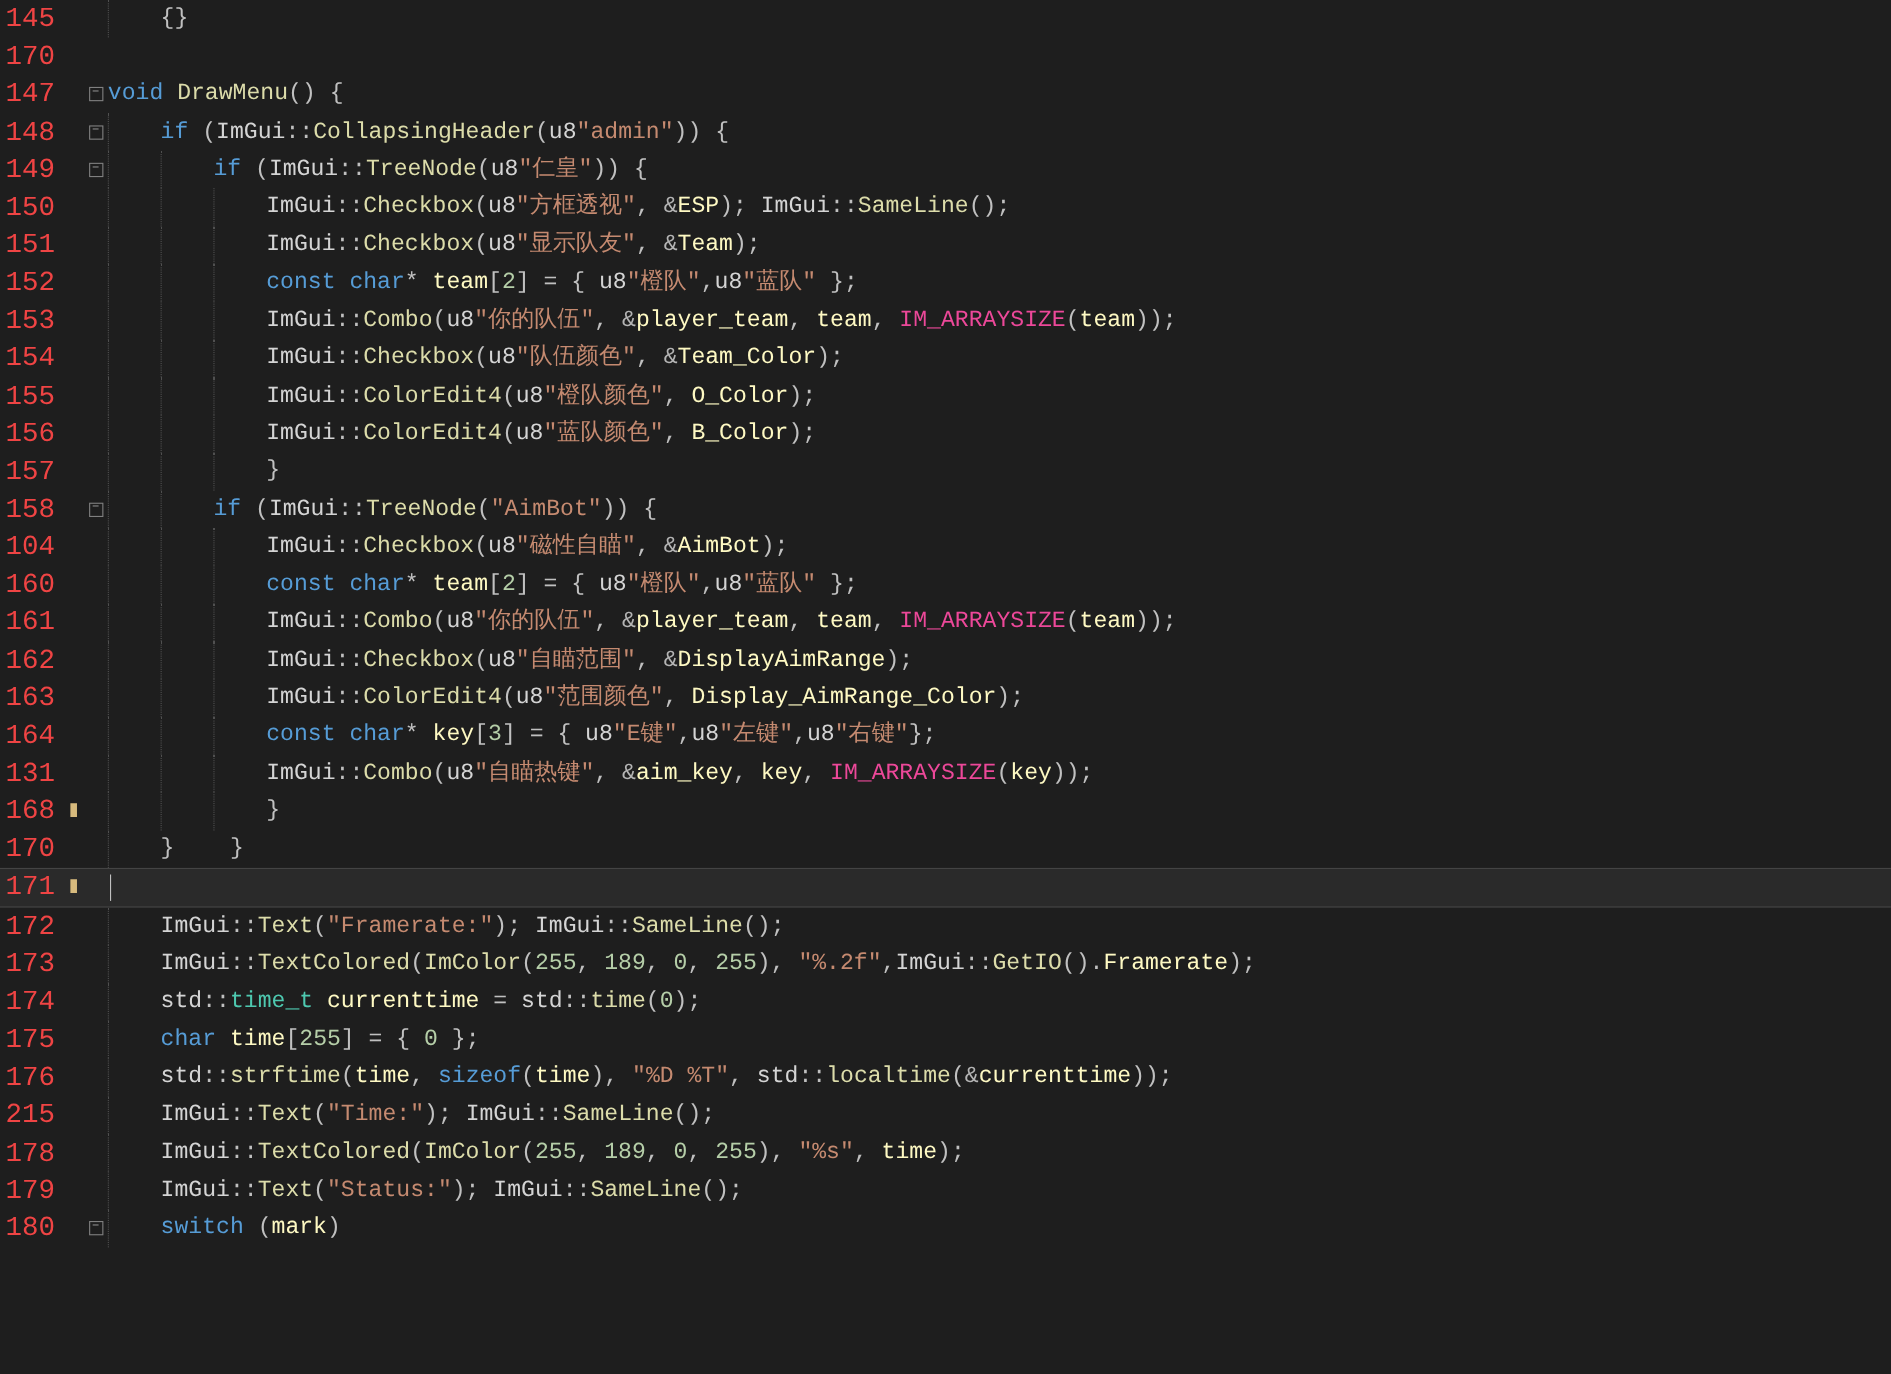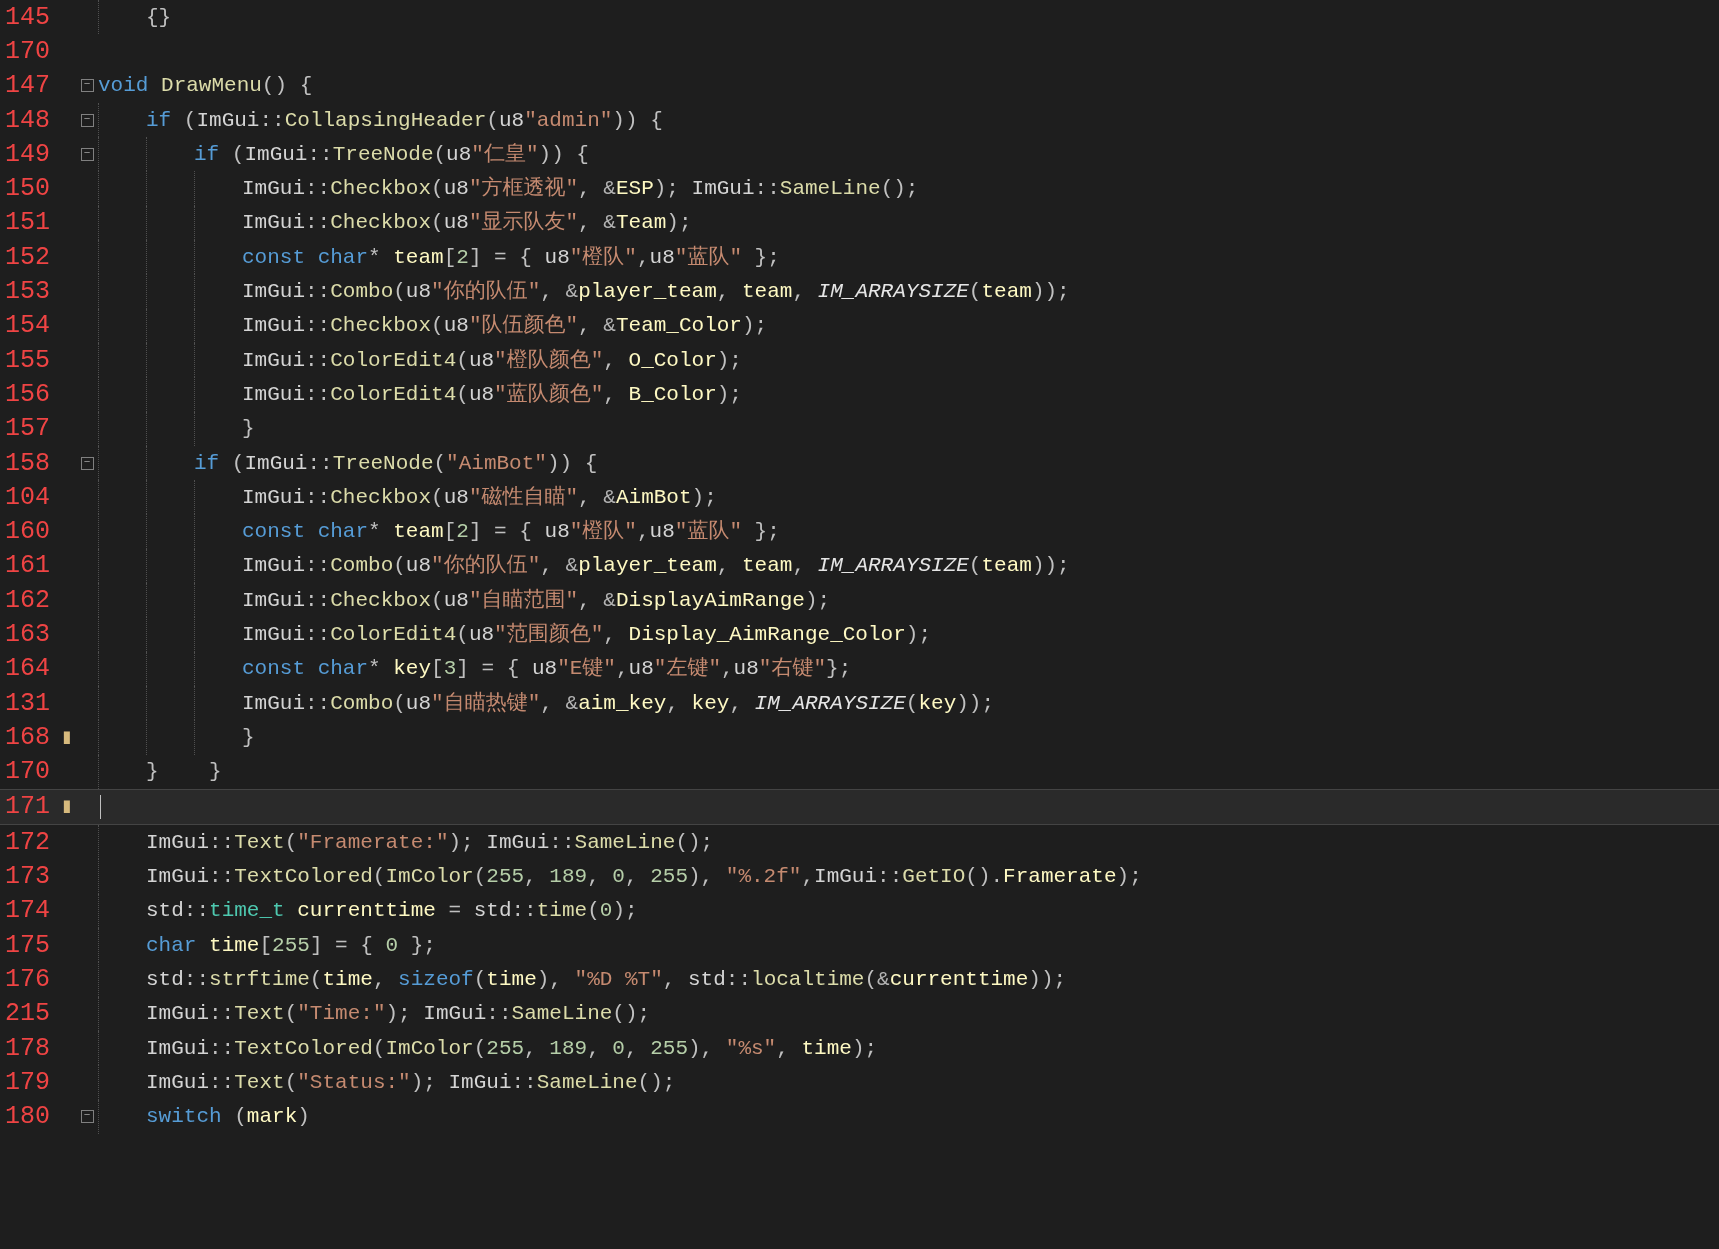--- a/index.html
+++ b/index.html
@@ -82,21 +82,21 @@
   .id   { color: #d4d4d4; }     
   .ns   { color: #d4d4d4; }     
   .fn   { color: #dcdcaa; }     
   .str  { color: #c58a70; }     
   .num  { color: #b5cea8; }     
   .cmt  { color: #57a64a; }     
   .pun  { color: #c0c0c0; }     
   .amp  { color: #b4b4b4; }
   .var  { color: #fef9c3; }     
   .ty   { color: #4ec9b0; }     
-  .mac  { color: #e5e5e5; font-style: italic; }
+  .mac  { color: #ec4899; }
 
   .cursor {
     display: inline-block;
     width: 1px;
     height: 24px;
     background: #c0c0c0;
     vertical-align: middle;
     margin-left: 2px;
   }
 </style>

